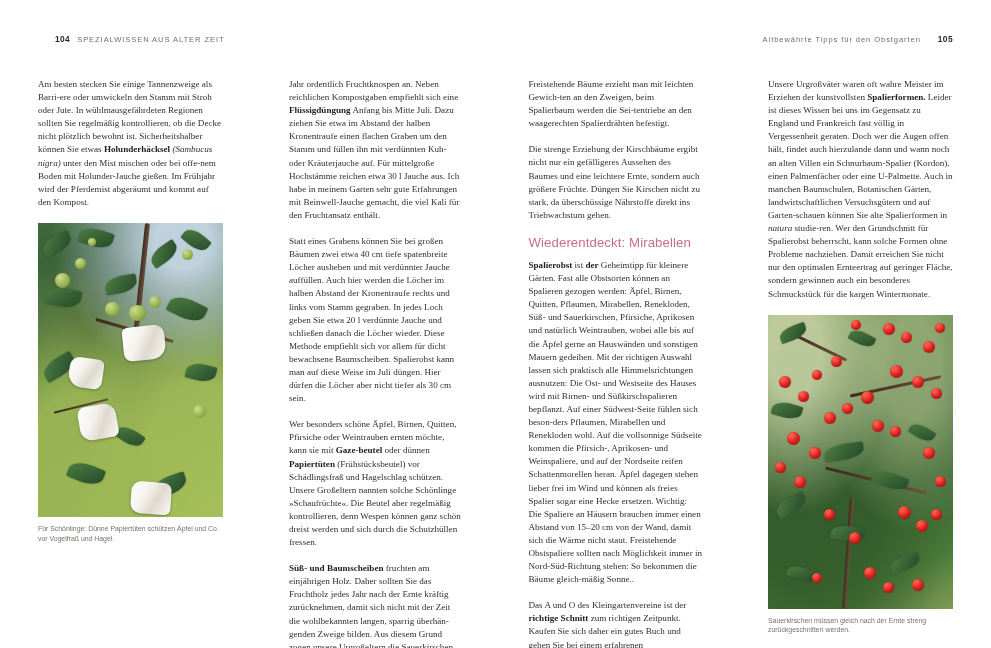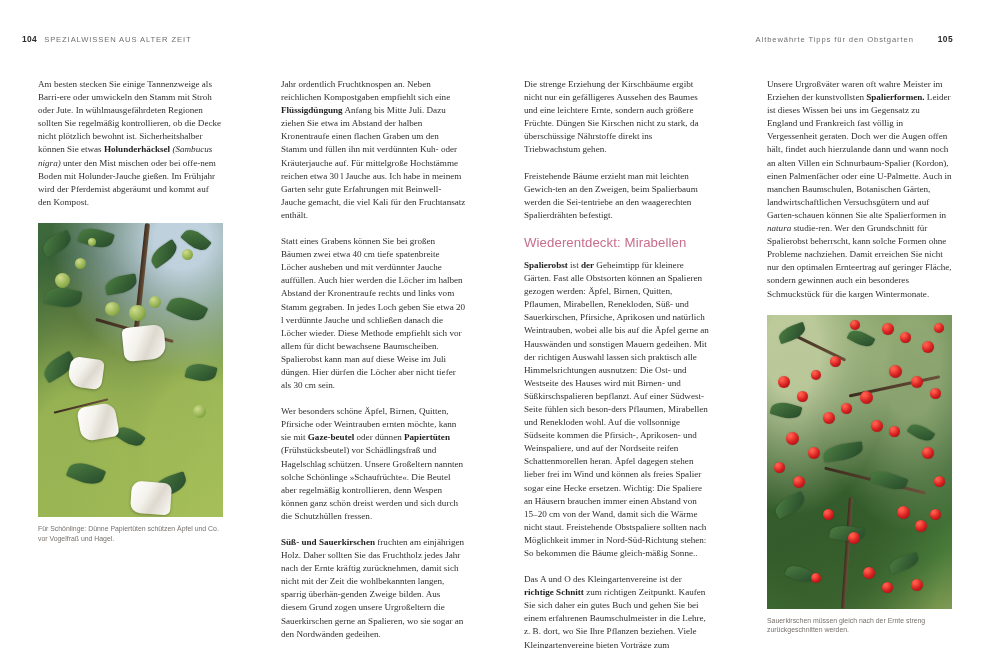--- a/index.html
+++ b/index.html
@@ -24,40 +24,40 @@
   
   .runhead {
     position: absolute;
     top: 34px;
     font-family: "Liberation Sans", sans-serif;
     font-size: 7.6px;
     letter-spacing: 0.9px;
     color: #6e6e6e;
     white-space: nowrap;
   }
-  .runhead.left  { left: 22px; }
+  .runhead.left  { left: 55px; }
   .runhead.right { right: 38px; text-align: right; }
   .folio {
     font-weight: bold;
     color: #2b2b2b;
     letter-spacing: 0.4px;
     font-size: 8.4px;
   }
   .runhead.left .folio  { margin-right: 7px; }
-  .runhead.right .folio { margin-left: 24px; }
+  .runhead.right .folio { margin-left: 17px; }
 
   
   .cols {
     position: absolute;
     top: 78px;
     left: 38px;
     width: 915px;
     height: 540px;
     display: flex;
-    gap: 0;
+    gap: 8px;
   }
   .col {
     width: 185px;
     margin-right: 58px;
   }
   .col:last-child { margin-right: 0; }
 
   p {
     margin: 0 0 13px 0;
     font-size: 9.1px;
@@ -199,27 +199,27 @@
 
     <div class="col">
       <p><span>Jahr ordentlich Fruchtknospen an. Neben reichlichen Kompostgaben empfiehlt sich eine </span><b>Flüssigdüngung</b><span> Anfang bis Mitte Juli. Dazu ziehen Sie etwa im Abstand der halben Kronentraufe einen flachen Graben um den Stamm und füllen ihn mit verdünnten Kuh- oder Kräuterjauche auf. Für mittelgroße Hochstämme reichen etwa 30 l Jauche aus. Ich habe in meinem Garten sehr gute Erfahrungen mit Beinwell-Jauche gemacht, die viel Kali für den Fruchtansatz enthält.</span></p>
 
       <p>Statt eines Grabens können Sie bei großen Bäumen zwei etwa 40 cm tiefe spatenbreite Löcher ausheben und mit verdünnter Jauche auffüllen. Auch hier werden die Löcher im halben Abstand der Kronentraufe rechts und links vom Stamm gegraben. In jedes Loch geben Sie etwa 20 l verdünnte Jauche und schließen danach die Löcher wieder. Diese Methode empfiehlt sich vor allem für dicht bewachsene Baumscheiben. Spalierobst kann man auf diese Weise im Juli düngen. Hier dürfen die Löcher aber nicht tiefer als 30 cm sein.</p>
 
 
       <p><span>Wer besonders schöne Äpfel, Birnen, Quitten, Pfirsiche oder Weintrauben ernten möchte, kann sie mit </span><b>Gaze-beutel</b><span> oder dünnen </span><b>Papiertüten</b><span> (Frühstücksbeutel) vor Schädlingsfraß und Hagelschlag schützen. Unsere Großeltern nannten solche Schönlinge »Schaufrüchte«. Die Beutel aber regelmäßig kontrollieren, denn Wespen können ganz schön dreist werden und sich durch die Schutzhüllen fressen.</span></p>
 
 
-      <p><b>Süß- und Sauerkirschen</b><span> fruchten am einjährigen Holz. Daher sollten Sie das Fruchtholz jedes Jahr nach der Ernte kräftig zurücknehmen, damit sich nicht mit der Zeit die wohlbekannten langen, sparrig überhän-genden Zweige bilden. Aus diesem Grund zogen unsere Urgroßeltern die Sauerkirschen gerne an Spalieren, wo sie sogar an den Nordwänden gedeihen.</span></p>
-    </div>
-
-    <div class="col">
+      <p><b>Süß- und Baumscheiben</b><span> fruchten am einjährigen Holz. Daher sollten Sie das Fruchtholz jedes Jahr nach der Ernte kräftig zurücknehmen, damit sich nicht mit der Zeit die wohlbekannten langen, sparrig überhän-genden Zweige bilden. Aus diesem Grund zogen unsere Urgroßeltern die Sauerkirschen gerne an Spalieren, wo sie sogar an den Nordwänden gedeihen.</span></p>
+    </div>
+
+    <div class="col">
+      <p>Freistehende Bäume erzieht man mit leichten Gewich-ten an den Zweigen, beim Spalierbaum werden die Sei-tentriebe an den waagerechten Spalierdrähten befestigt.</p>
+
       <p>Die strenge Erziehung der Kirschbäume ergibt nicht nur ein gefälligeres Aussehen des Baumes und eine leichtere Ernte, sondern auch größere Früchte. Düngen Sie Kirschen nicht zu stark, da überschüssige Nährstoffe direkt ins Triebwachstum gehen.</p>
-
-      <p>Freistehende Bäume erzieht man mit leichten Gewich-ten an den Zweigen, beim Spalierbaum werden die Sei-tentriebe an den waagerechten Spalierdrähten befestigt.</p>
 
       <h2>Wiederentdeckt: Mirabellen</h2>
 
       <p><b>Spalierobst</b><span> ist </span><b>der</b><span> Geheimtipp für kleinere Gärten. Fast alle Obstsorten können an Spalieren gezogen werden: Äpfel, Birnen, Quitten, Pflaumen, Mirabellen, Renekloden, Süß- und Sauerkirschen, Pfirsiche, Aprikosen und natürlich Weintrauben, wobei alle bis auf die Äpfel gerne an Hauswänden und sonstigen Mauern gedeihen. Mit der richtigen Auswahl lassen sich praktisch alle Himmelsrichtungen ausnutzen: Die Ost- und Westseite des Hauses wird mit Birnen- und Süßkirschspalieren bepflanzt. Auf einer Südwest-Seite fühlen sich beson-ders Pflaumen, Mirabellen und Renekloden wohl. Auf die vollsonnige Südseite kommen die Pfirsich-, Aprikosen- und Weinspaliere, und auf der Nordseite reifen Schattenmorellen heran. Äpfel dagegen stehen lieber frei im Wind und können als freies Spalier sogar eine Hecke ersetzen. Wichtig: Die Spaliere an Häusern brauchen immer einen Abstand von 15–20 cm von der Wand, damit sich die Wärme nicht staut. Freistehende Obstspaliere sollten nach Möglichkeit immer in Nord-Süd-Richtung stehen: So bekommen die Bäume gleich-mäßig Sonne..</span></p>
 
       <p><span>Das A und O des Kleingartenvereine ist der </span><b>richtige Schnitt</b><span> zum richtigen Zeitpunkt. Kaufen Sie sich daher ein gutes Buch und gehen Sie bei einem erfahrenen Baumschulmeister in die Lehre, z. B. dort, wo Sie Ihre Pflanzen beziehen. Viele Kleingartenvereine bieten Vorträge zum Obstbaumschnitt an, zu denen meist auch Nicht-Mitglieder willkommen sind.</span></p>
     </div>
 
     <div class="col">
       <p><span>Unsere Urgroßväter waren oft wahre Meister im Erziehen der kunstvollsten </span><b>Spalierformen.</b><span> Leider ist dieses Wissen bei uns im Gegensatz zu England und Frankreich fast völlig in Vergessenheit geraten. Doch wer die Augen offen hält, findet auch hierzulande dann und wann noch an alten Villen ein Schnurbaum-Spalier (Kordon), einen Palmenfächer oder eine U-Palmette. Auch in manchen Baumschulen, Botanischen Gärten, landwirtschaftlichen Versuchsgütern und auf Garten-schauen können Sie alte Spalierformen in </span><i>natura</i><span> studie-ren. Wer den Grundschnitt für Spalierobst beherrscht, kann solche Formen ohne Probleme nachziehen. Damit erreichen Sie nicht nur den optimalen Ernteertrag auf geringer Fläche, sondern gewinnen auch ein besonderes Schmuckstück für die kargen Wintermonate.</span></p>

